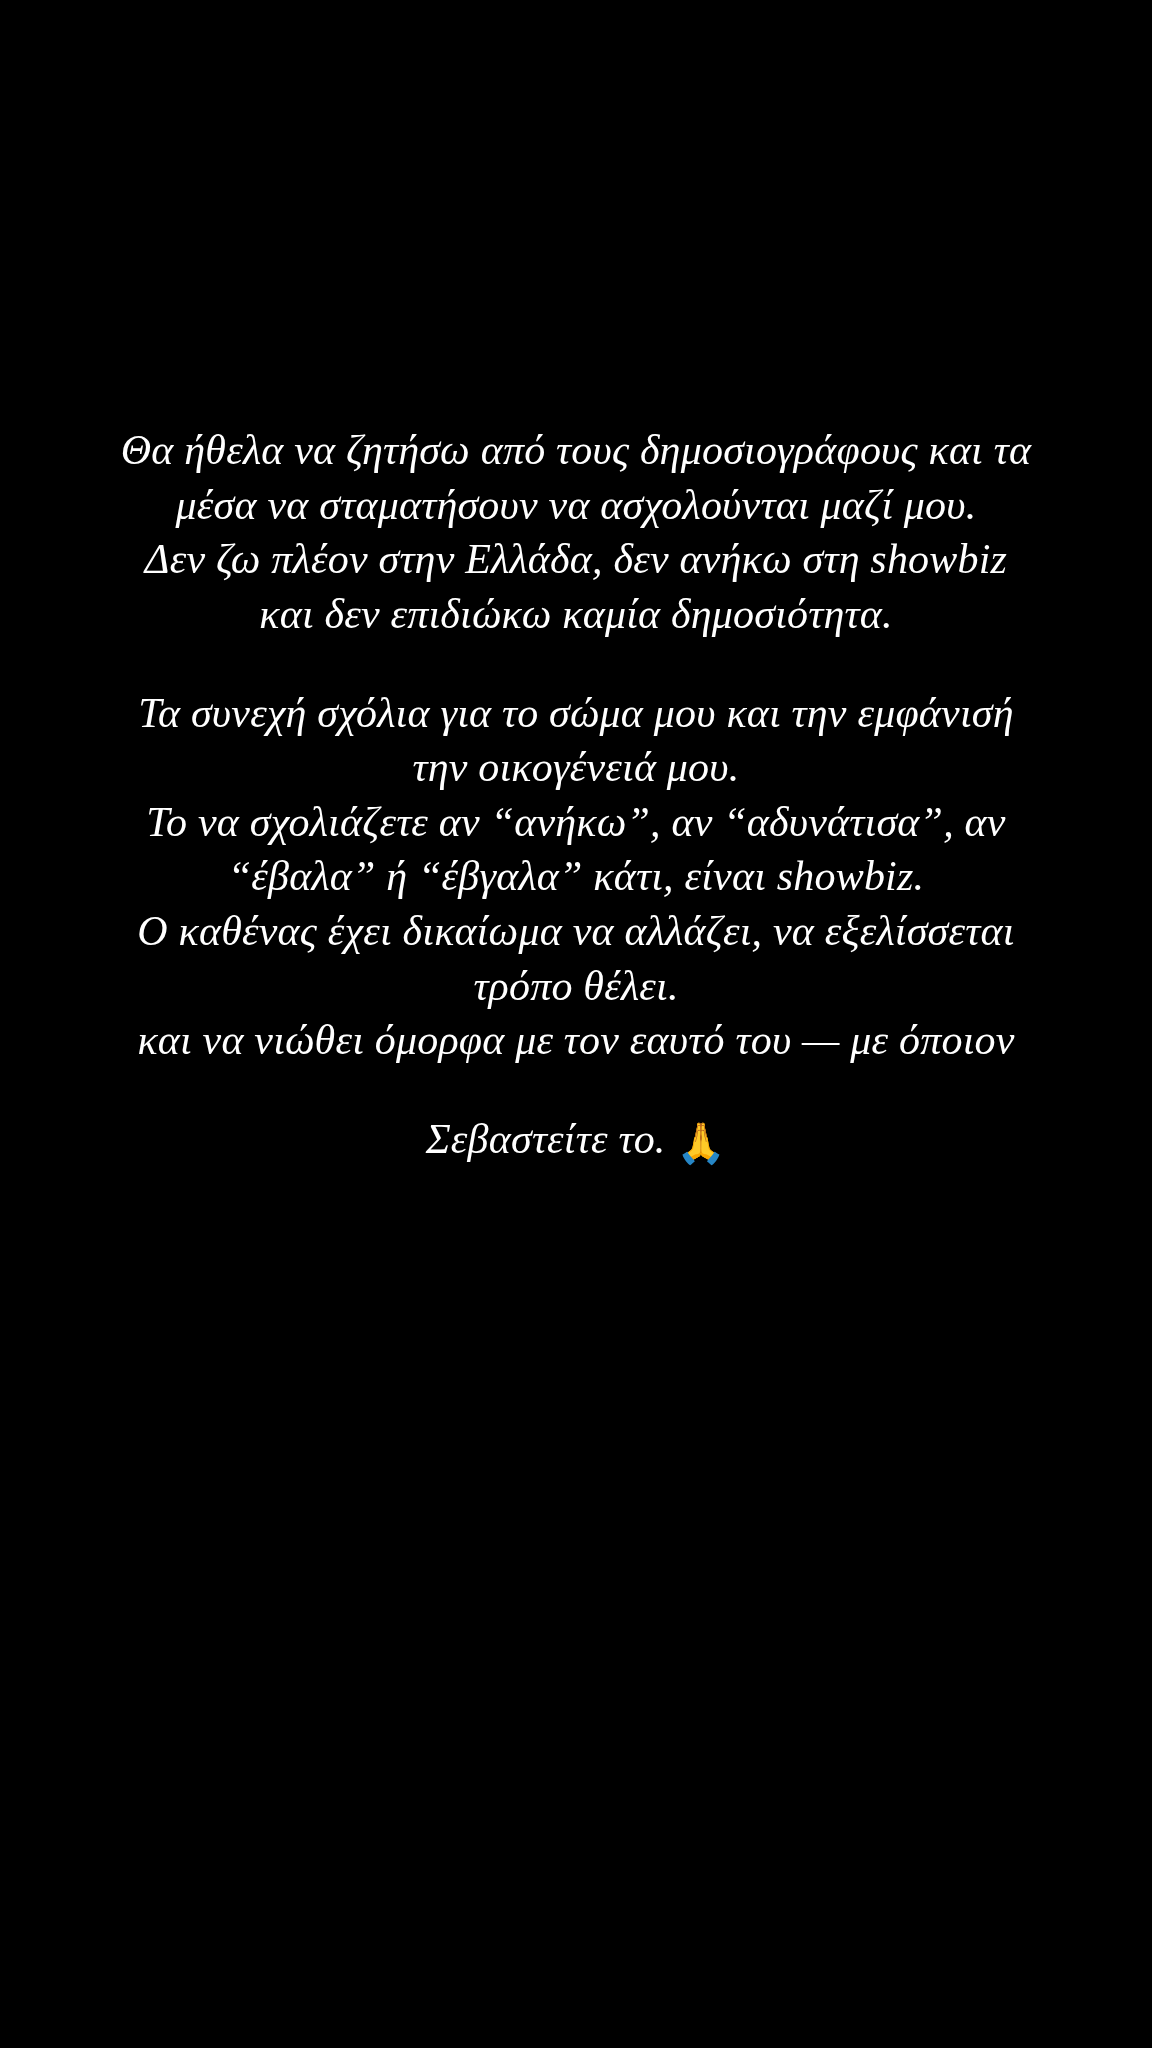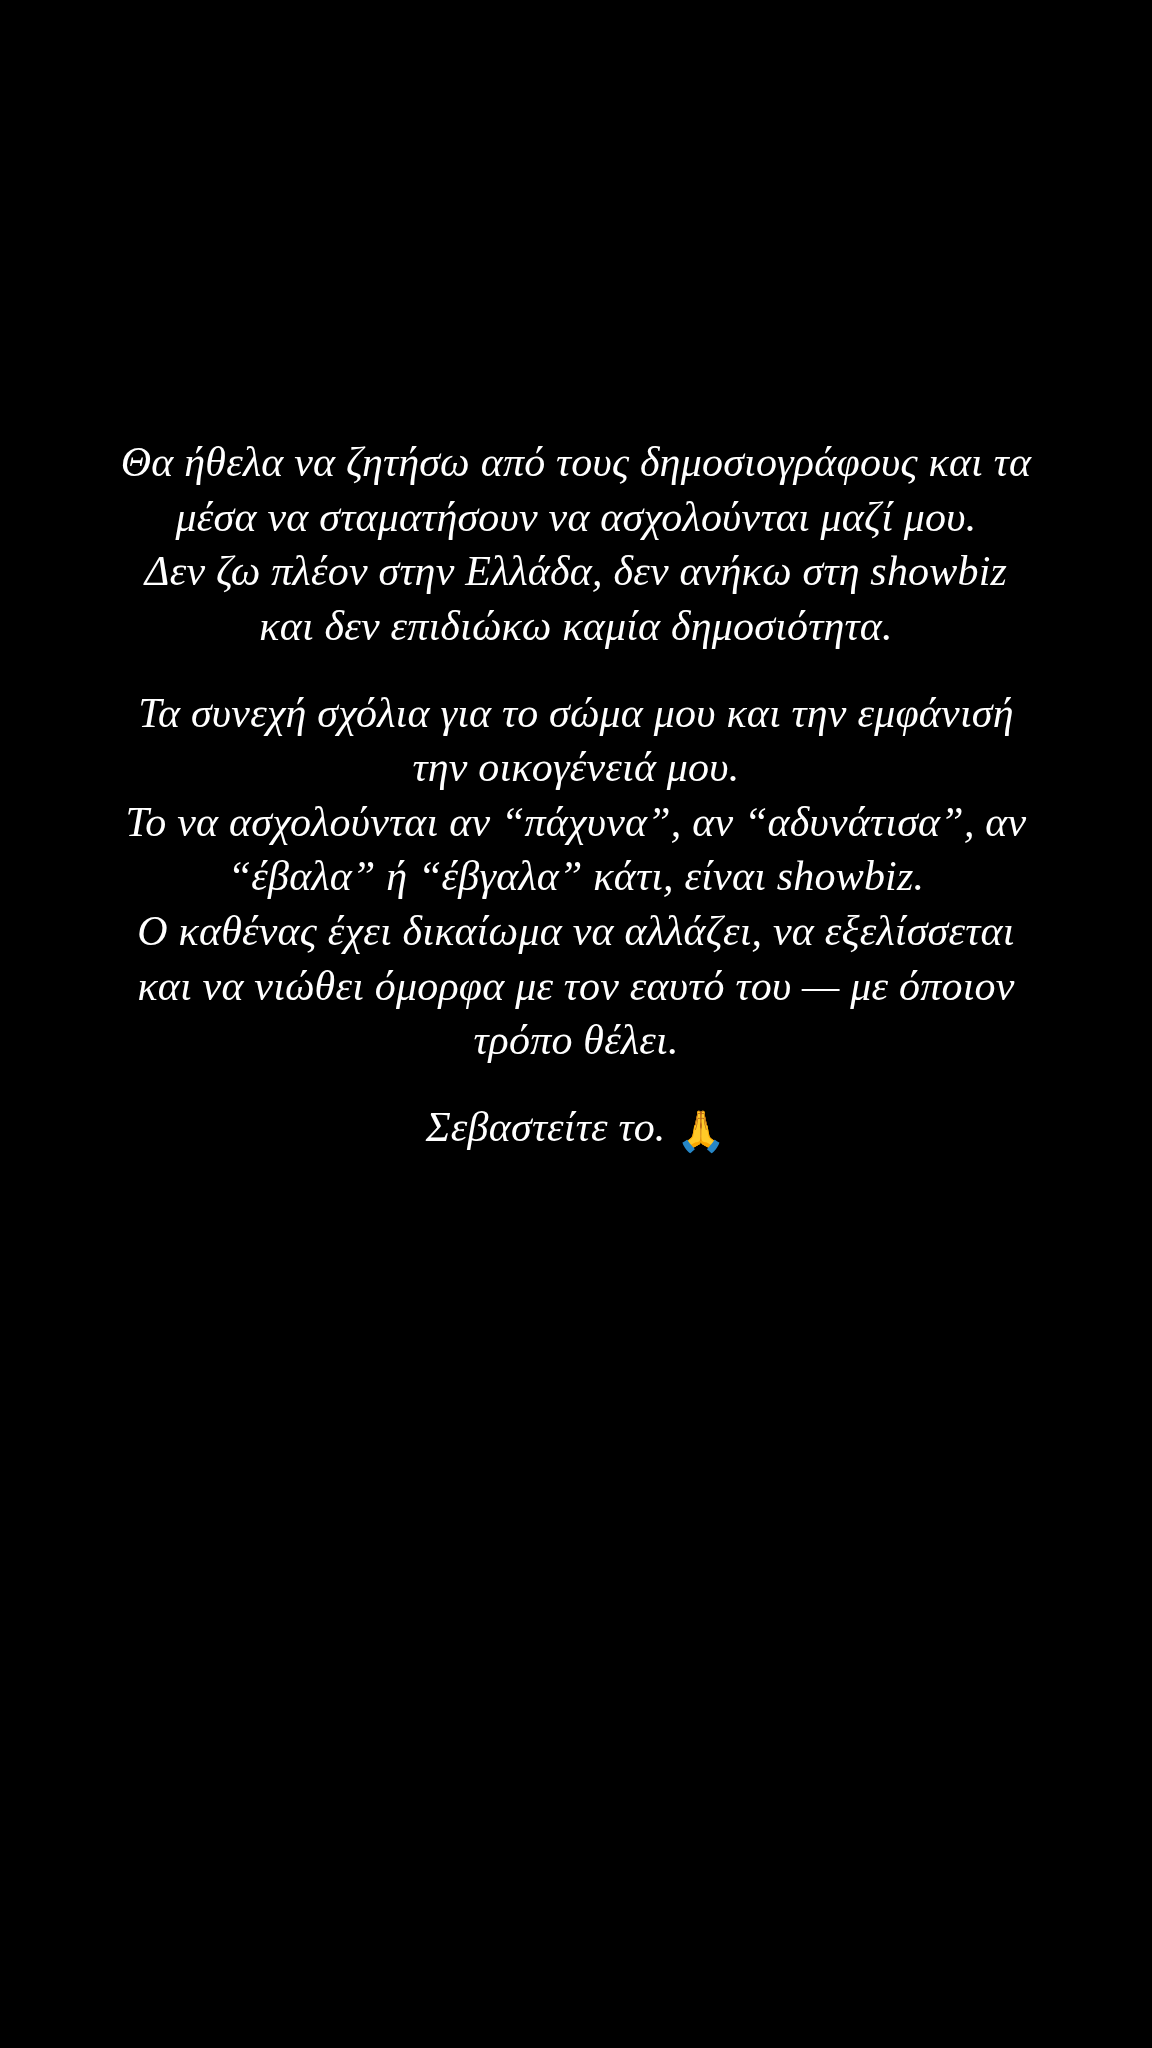--- a/index.html
+++ b/index.html
@@ -33,21 +33,21 @@
     font-size: 42px;
     line-height: 1.30;
     letter-spacing: 0.2px;
     text-shadow: 0 1px 2px rgba(0,0,0,0.6);
     transform: translateY(8px);
   }
   .para {
     margin: 0;
   }
   .para + .para {
-    margin-top: 32px;
+    margin-top: 44px;
   }
   .line {
     display: block;
     white-space: nowrap;
   }
   .emoji {
     font-style: normal;
     font-family: "DejaVu Sans", sans-serif;
     font-size: 40px;
     vertical-align: -4px;
@@ -63,25 +63,25 @@
     <div class="para">
       <span class="line">Θα ήθελα να ζητήσω από τους δημοσιογράφους και τα</span>
       <span class="line">μέσα να σταματήσουν να ασχολούνται μαζί μου.</span>
       <span class="line">Δεν ζω πλέον στην Ελλάδα, δεν ανήκω στη showbiz</span>
       <span class="line">και δεν επιδιώκω καμία δημοσιότητα.</span>
     </div>
 
     <div class="para">
       <span class="line">Τα συνεχή σχόλια για το σώμα μου και την εμφάνισή</span>
       <span class="line">την οικογένειά μου.</span>
-      <span class="line">Το να ασχολούνται αν “πάχυνα”, αν “αδυνάτισα”, αν</span>
+      <span class="line">Το να σχολιάζετε αν “ανήκω”, αν “αδυνάτισα”, αν</span>
       <span class="line">“έβαλα” ή “έβγαλα” κάτι, είναι showbiz.</span>
       <span class="line">Ο καθένας έχει δικαίωμα να αλλάζει, να εξελίσσεται</span>
+      <span class="line">τρόπο θέλει.</span>
       <span class="line">και να νιώθει όμορφα με τον εαυτό του — με όποιον</span>
-      <span class="line">τρόπο θέλει.</span>
     </div>
 
 
     <div class="para">
       <span class="line"><span>Σεβαστείτε το.</span> <span class="emoji">🙏</span></span>
     </div>
 
   </div>
 </div>
 

